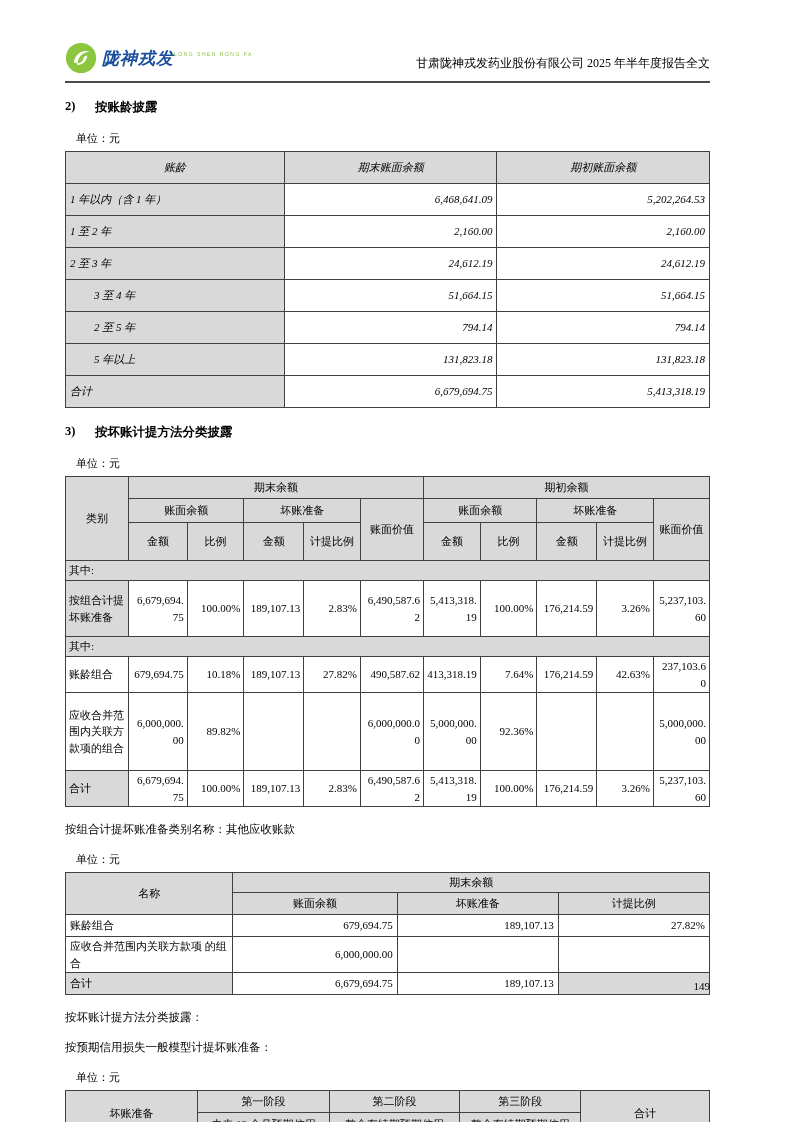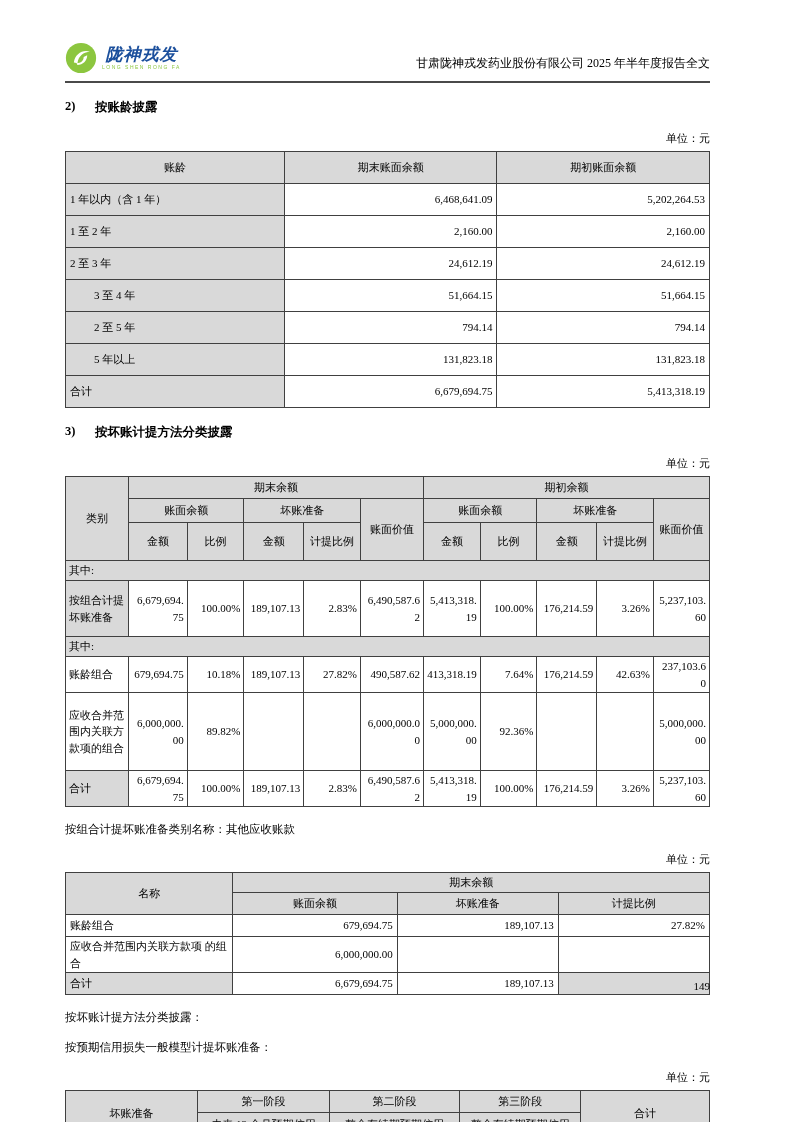--- a/index.html
+++ b/index.html
@@ -7,42 +7,42 @@
   .page {
     width:793px; height:1122px; background:#ffffff; position:relative;
     margin:0 auto; padding:42px 83px 0 65px;
     font-family:"Liberation Serif","DejaVu Serif",serif; color:#000;
   }
   
   .report-header { display:flex; justify-content:space-between; align-items:flex-end;
     border-bottom:2.5px solid #4a4a4a; padding-bottom:7px; }
   .logo { display:flex; align-items:center; gap:5px; }
   .logo-mark { width:32px; height:32px; }
-  .logo-text { display:flex; flex-direction:column; line-height:1;text-align:center; }
+  .logo-text { display:flex; flex-direction:row; line-height:1;text-align:center; }
   .logo-cn { font-size:17px; font-weight:bold; color:#1b4f9c; letter-spacing:1px;
     font-family:"Liberation Sans",sans-serif; font-style:italic; }
   .logo-en { font-size:5px; color:#8cc63f; letter-spacing:1.5px; margin-top:2px;
     font-family:"Liberation Sans",sans-serif; }
   .doc-title { font-size:12px; padding-bottom:2px; }
   
   .sec-heading { font-weight:bold; font-size:12.5px; margin-top:16px; display:flex; }
   .sec-heading .num { width:30px; }
-  .unit-line { text-align:right; font-size:11px; margin:15px 0 5px; }
+  .unit-line { font-size:11px; margin:15px 11px 5px; }
   .note-line { font-size:11.5px; margin-top:15px; }
   
   table { border-collapse:collapse; width:100%; table-layout:fixed; font-size:11px; }
   table { border:1.5px solid #404040; }
   td { border:1px solid #404040; padding:1px 4px; vertical-align:middle;
        line-height:1.5; overflow:hidden; }
   .g { background:#d9d9d9; }
   .c { text-align:center; }
   .r { text-align:right; word-wrap:break-word; word-break:break-all; }
   .l { text-align:left; word-wrap:break-word; }
   .ind { padding-left:28px; }
-  .t1 td { height:32px; }
+  .t1 td { height:32px;font-style:italic; }
   .t2 td { padding:1px 3px; }
   .pageno { position:absolute; right:83px; top:980px; font-size:11px; }
 </style>
 </head>
 <body>
 
 <div class="page">
 
   <div class="report-header">
     <div class="logo">

